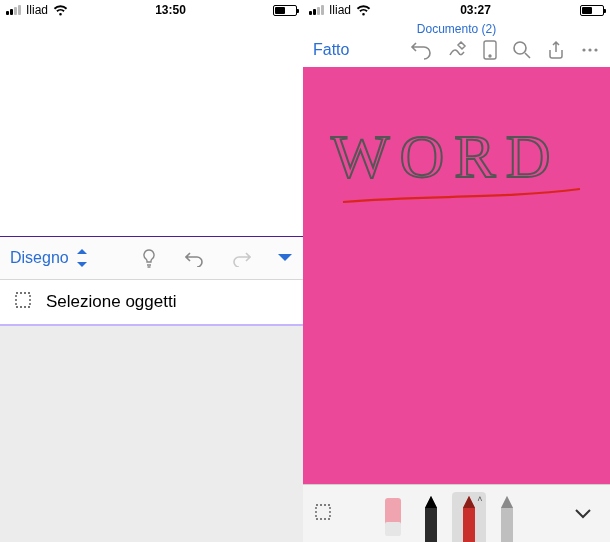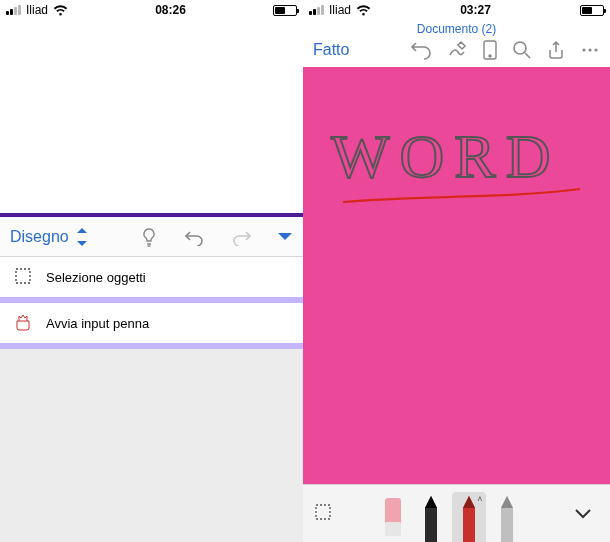--- a/index.html
+++ b/index.html
@@ -15,29 +15,29 @@
     .bars i { width:3px; background:#b9b9b9; border-radius:1px; }
     .bars i.on { background:#000; }
     .bars i:nth-child(1){height:4px}.bars i:nth-child(2){height:6px}.bars i:nth-child(3){height:8px}.bars i:nth-child(4){height:10px}
     .wifi svg { display:block; }
     .batt { width:24px; height:11px; border:1px solid #000; border-radius:2px; position:relative; }
     .batt::after { content:""; position:absolute; right:-3px; top:3px; width:2px; height:4px; background:#000; border-radius:0 1px 1px 0; }
     .batt .lvl { position:absolute; top:1px; left:1px; bottom:1px; background:#000; border-radius:1px; }
     .clock { font-weight:600; font-size:12px; }
     
     .left .canvas { flex:1; }
-    .tbar { height:44px; border-top:4px solid #4c1d95; border-bottom:1px solid #d7d7d7; display:flex; align-items:center; padding:0 10px; background:#fbfbfb; }
+    .tbar { height:44px; border-top:1px solid #4c1d95; border-bottom:1px solid #d7d7d7; display:flex; align-items:center; padding:0 10px; background:#fbfbfb; }
     .picker { color:#2a6dd4; font-size:16px; display:flex; align-items:center; gap:6px; }
     .stepper { width:14px; height:18px; position:relative; }
     .stepper::before,.stepper::after{content:"";position:absolute;left:2px;width:0;height:0;border-left:5px solid transparent;border-right:5px solid transparent;}
     .stepper::before{top:0;border-bottom:5px solid #2a6dd4;}
     .stepper::after{bottom:0;border-top:5px solid #2a6dd4;}
     .ticons { margin-left:auto; display:flex; align-items:center; gap:26px; }
     .ticons svg{display:block}
-    .mrow { height:46px; display:flex; align-items:center; padding:0 14px; gap:14px; font-size:13px; border-bottom:6px solid #c4b5fd; }
+    .mrow { height:46px; display:flex; align-items:center; padding:0 14px; gap:14px; font-size:17px; border-bottom:2px solid #c4b5fd; }
     .filler { flex:1; background:#ececec; }
     
     .rhead { padding:0 6px 6px; }
     .docname { text-align:center; color:#2a6dd4; font-size:12px; padding:2px 0 3px; }
     .rtool { display:flex; align-items:center; gap:14px; padding:0 4px; }
     .done { color:#2a6dd4; font-size:16px; font-weight:500; flex:1; }
     .rtool svg{display:block}
     .canvasR { flex:1; position:relative; background:#ec4899; }
     
     .ptbar { height:58px; background:#f4f4f4; border-top:1px solid #d0d0d0; display:flex; align-items:flex-end; padding:0 10px 0 10px; gap:4px; }
@@ -60,21 +60,21 @@
           <i></i>
           <i></i>
         </span>
       <span>Iliad</span>
       <span class="wifi">
         <svg width="15" height="11" viewBox="0 0 15 11">
             <path d="M7.5 10.5a1.3 1.3 0 100-2.6 1.3 1.3 0 000 2.6zM3.3 5.6a6 6 0 018.4 0l-1.3 1.3a4.2 4.2 0 00-5.8 0zM.8 3.1a9.5 9.5 0 0113.4 0L12.9 4.4a7.7 7.7 0 00-10.8 0z" fill="#000"></path>
           </svg>
       </span>
     </div>
-    <div class="clock">08:26</div>
+    <div class="clock">13:50</div>
     <div class="sr">
       <span class="batt">
           <span class="lvl" style="width:45%"></span>
         </span>
     </div>
   </div>
 
   <div class="canvas"></div>
 
   <div class="tbar">
@@ -107,29 +107,20 @@
     </div>
   </div>
 
   <div class="mrow">
     <span>
       <svg width="18" height="18" viewBox="0 0 18 18" fill="none" stroke="#444" stroke-width="1.3">
           <rect x="2" y="2" width="14" height="14" stroke-dasharray="2 2"></rect>
         </svg>
     </span>
     <span>Selezione oggetti</span>
-  </div>
-  <div class="mrow">
-    <span>
-      <svg width="18" height="18" viewBox="0 0 18 18">
-          <path d="M3 8h12v7a2 2 0 01-2 2H5a2 2 0 01-2-2z" fill="#fff" stroke="#c9302c"></path>
-          <path d="M5 8V3l2 2 2-3 2 3 2-2v5" stroke="#c9302c" fill="none"></path>
-        </svg>
-    </span>
-    <span>Avvia input penna</span>
   </div>
   <div class="filler" style="height:70px"></div>
 </div>
 
 <div class="pane right">
   <div class="status">
     <div class="sl">
       <span class="bars">
           <i class="on"></i>
           <i class="on"></i>

